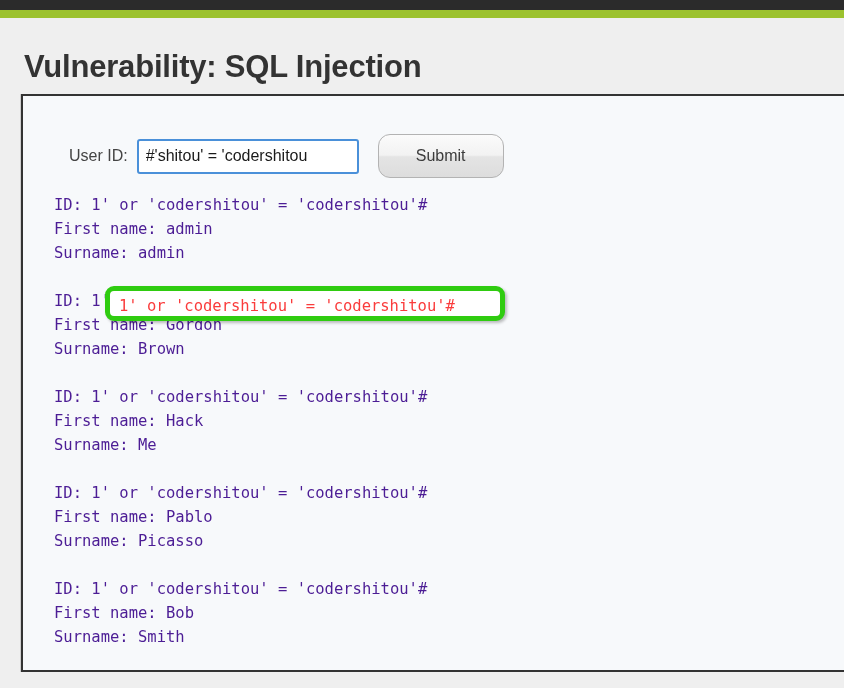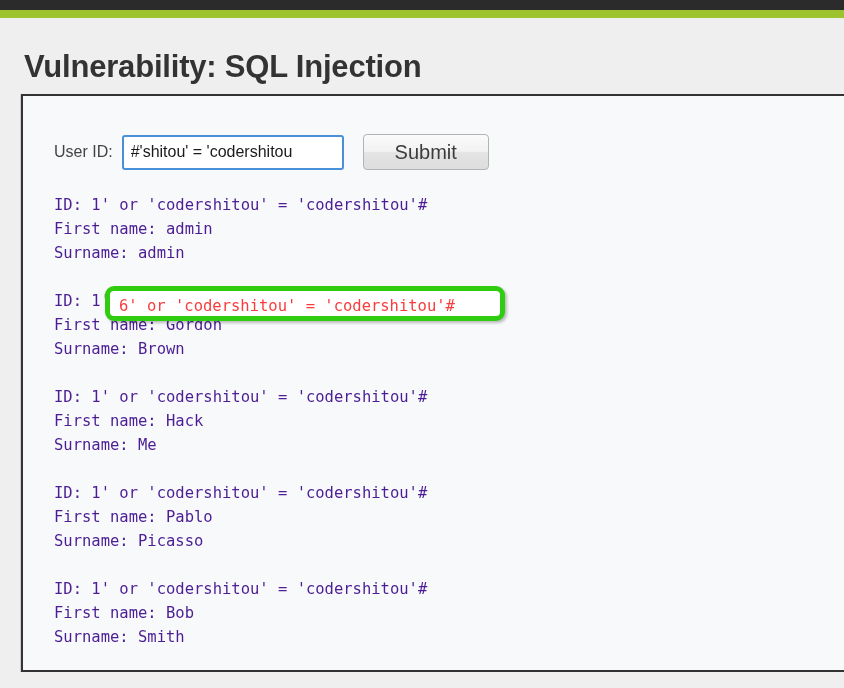--- a/index.html
+++ b/index.html
@@ -56,21 +56,21 @@
     box-sizing: border-box;
     background: #f7f9fb;
     border: 2px solid #333333;
     border-right: none;
     box-shadow: -1px 0 0 #cfcfcf;
   }
 
   
   #userid-form {
     position: absolute;
-    left: 31px;
+    left: 46px;
     top: 38px;
     display: flex;
     align-items: center;
   }
   #userid-label {
     font-size: 16px;
     color: #444444;
     margin-right: 9px;
     white-space: nowrap;
   }
@@ -86,27 +86,27 @@
     border: 2px solid #4a90d9;
     border-radius: 3px;
     outline: none;
     direction: rtl;
     text-align: left;
   }
   #submit-button {
     margin-left: 19px;
     box-sizing: border-box;
     width: 126px;
-    height: 36px;
-    font-size: 20px;
+    height: 44px;
+    font-size: 16px;
     font-family: "Liberation Sans", sans-serif;
     color: #3c3c3c;
     background: linear-gradient(to bottom, #fbfbfb 0%, #f2f2f2 48%, #e4e4e4 52%, #dddddd 100%);
     border: 1px solid #b3b3b3;
-    border-radius: 4px;
+    border-radius: 12px;
     cursor: pointer;
   }
 
   
   #results-output {
     position: absolute;
     left: 31px;
     top: 97px;
     margin: 0;
     font-family: "DejaVu Sans Mono", "Liberation Mono", monospace;
@@ -170,16 +170,16 @@
 
 ID: 1' or 'codershitou' = 'codershitou'#
 First name: Pablo
 Surname: Picasso
 
 ID: 1' or 'codershitou' = 'codershitou'#
 First name: Bob
 Surname: Smith</pre>
 
   <div id="annotation-highlight">
-    <span id="annotation-text">6' or 'codershitou' = 'codershitou'#</span>
+    <span id="annotation-text">1' or 'codershitou' = 'codershitou'#</span>
   </div>
 
 </div>
 
 </body></html>

